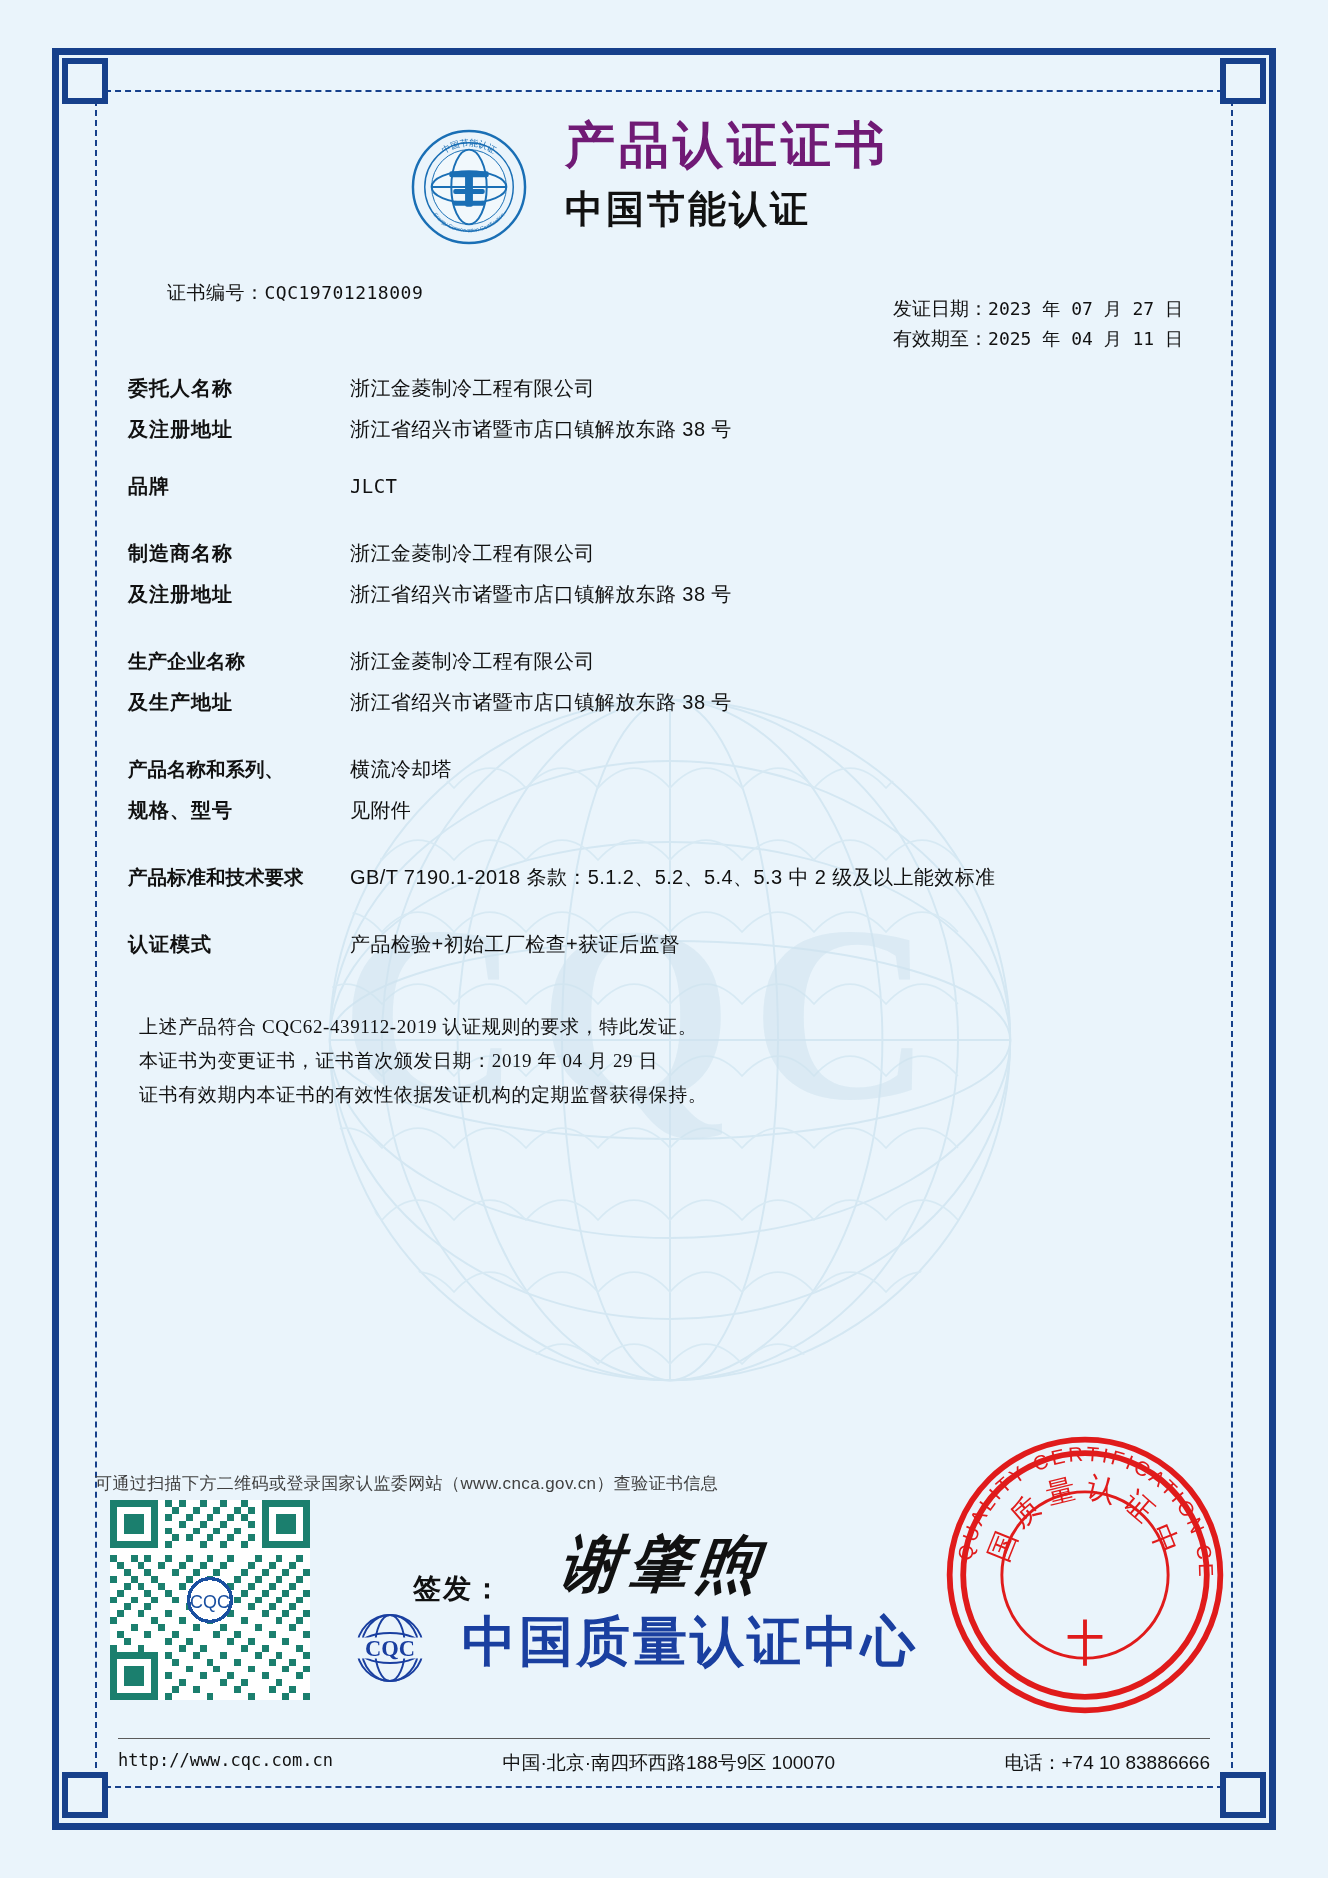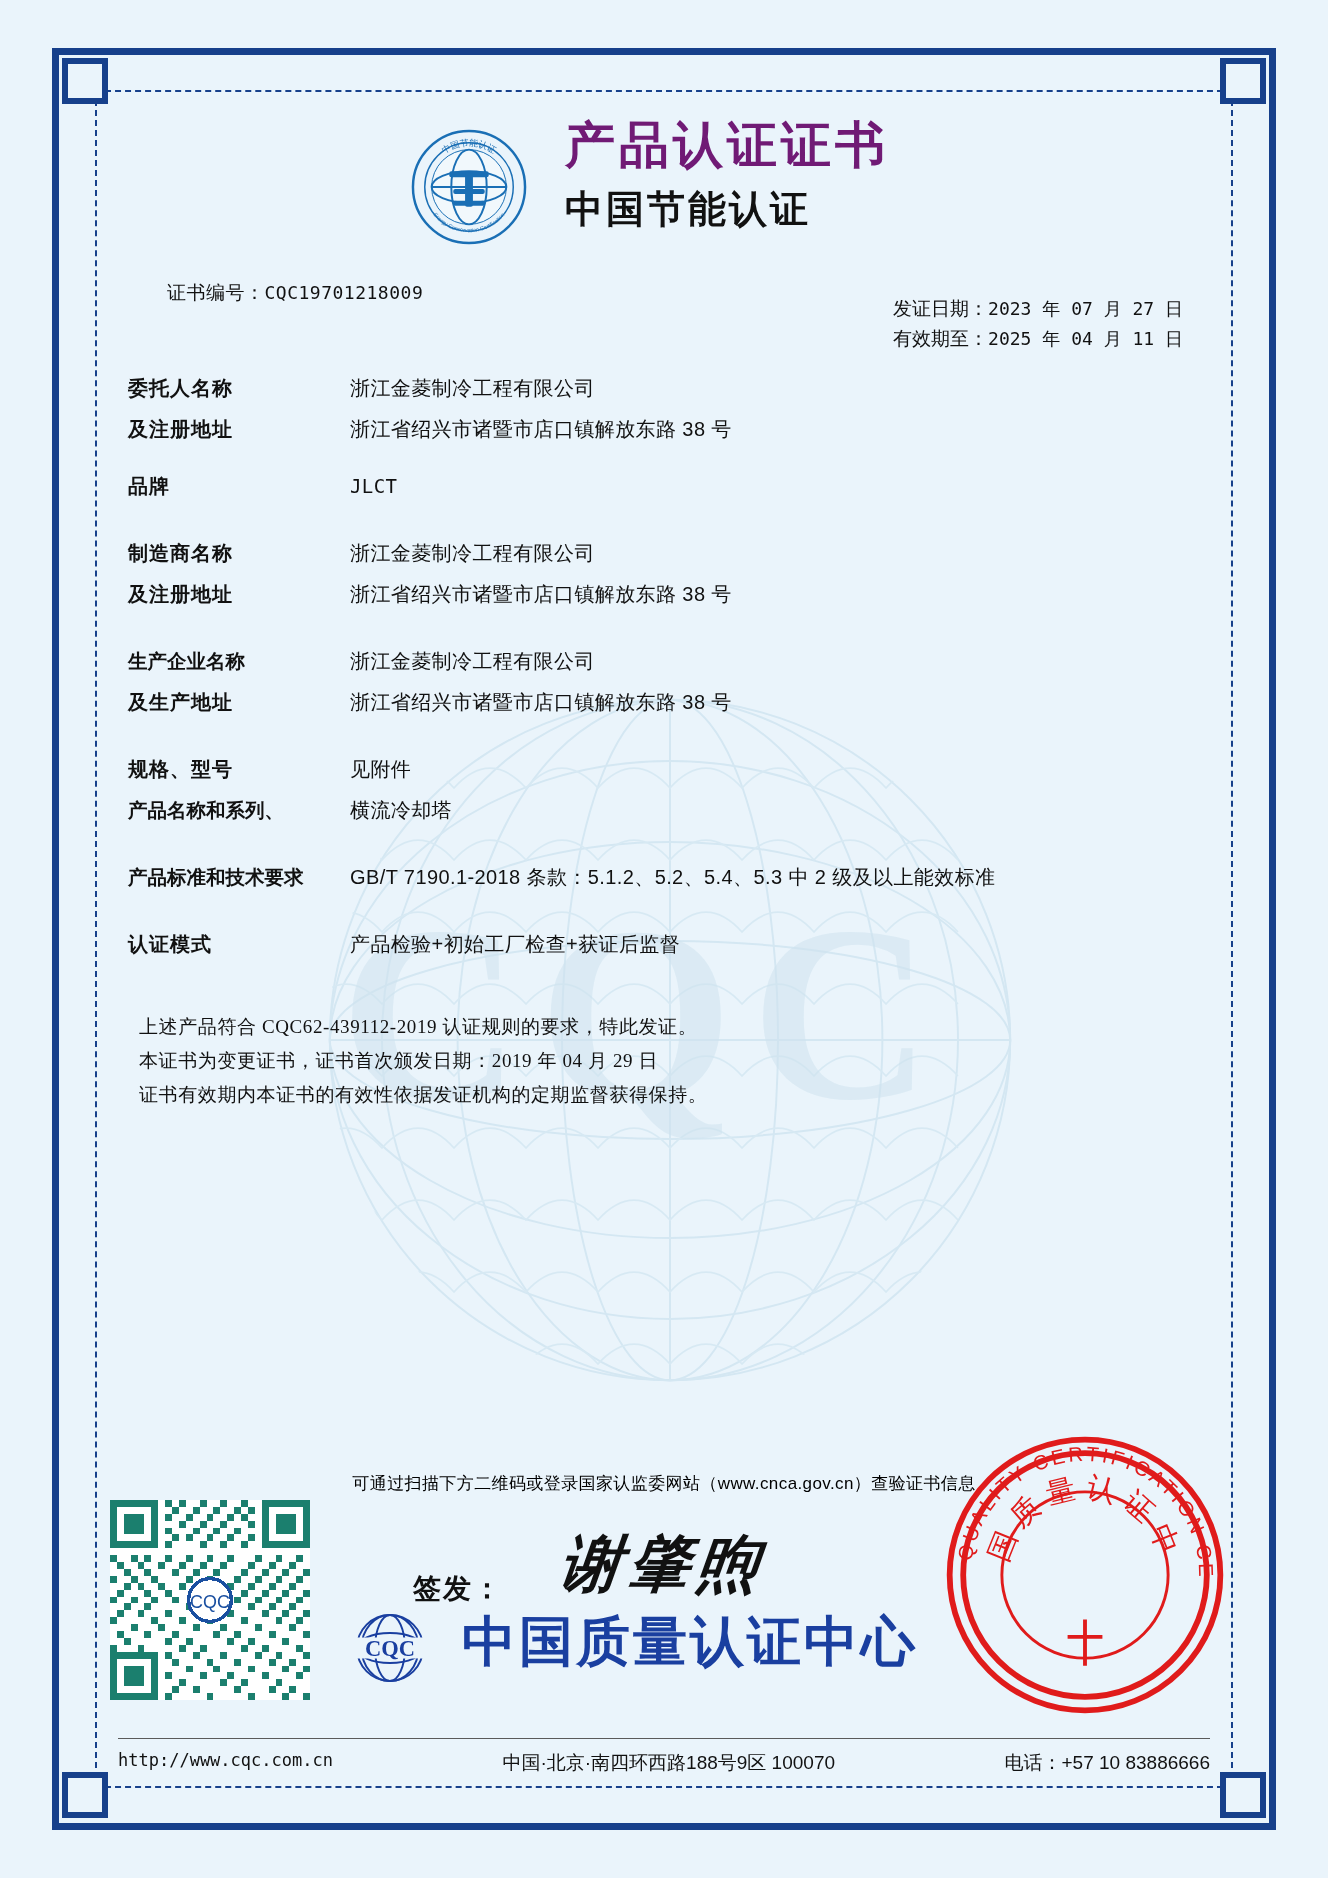--- a/index.html
+++ b/index.html
@@ -192,23 +192,22 @@
     color: #111;
     letter-spacing: 0.6px;
     margin-left: 21px;
   }
 
   
   .verify-note {
     position: absolute;
     left: 95px; top: 1472px;
     width: 1138px;
-    text-align: center;
     font-size: 17px;
-    color: #000000;
+    color: #404040;
     letter-spacing: 0.4px;
   }
 
   
   .qr {
     position: absolute;
     left: 110px; top: 1500px;
     width: 200px; height: 200px;
   }
 
@@ -400,26 +399,26 @@
       <div class="f-value">浙江金菱制冷工程有限公司</div>
     </div>
     <div class="field-row">
       <div class="f-label">及生产地址</div>
       <div class="f-value">浙江省绍兴市诸暨市店口镇解放东路 38 号</div>
     </div>
 
     <div class="gap-md"></div>
 
     <div class="field-row">
+      <div class="f-label narrow">产品名称和系列、</div>
+      <div class="f-value">横流冷却塔</div>
+    </div>
+    <div class="field-row">
       <div class="f-label">规格、型号</div>
       <div class="f-value">见附件</div>
-    </div>
-    <div class="field-row">
-      <div class="f-label narrow">产品名称和系列、</div>
-      <div class="f-value">横流冷却塔</div>
     </div>
 
     <div class="gap-md"></div>
 
     <div class="field-row">
       <div class="f-label narrow">产品标准和技术要求</div>
       <div class="f-value">GB/T 7190.1-2018 条款：5.1.2、5.2、5.4、5.3 中 2 级及以上能效标准</div>
     </div>
 
     <div class="gap-md"></div>
@@ -677,16 +676,16 @@
     </text>
     <g stroke="#e01b1b" stroke-width="4" fill="none">
       <path d="M150 196 l0 48 M132 214 l36 0"></path>
     </g>
   </svg>
 
   <div class="footer-line"></div>
   <div class="footer">
     <div>http://www.cqc.com.cn</div>
     <div class="center">中国·北京·南四环西路188号9区   100070</div>
-    <div class="center">电话：+57 10 83886666</div>
+    <div class="center">电话：+74 10 83886666</div>
   </div>
 
 </div>
 
 </body></html>

